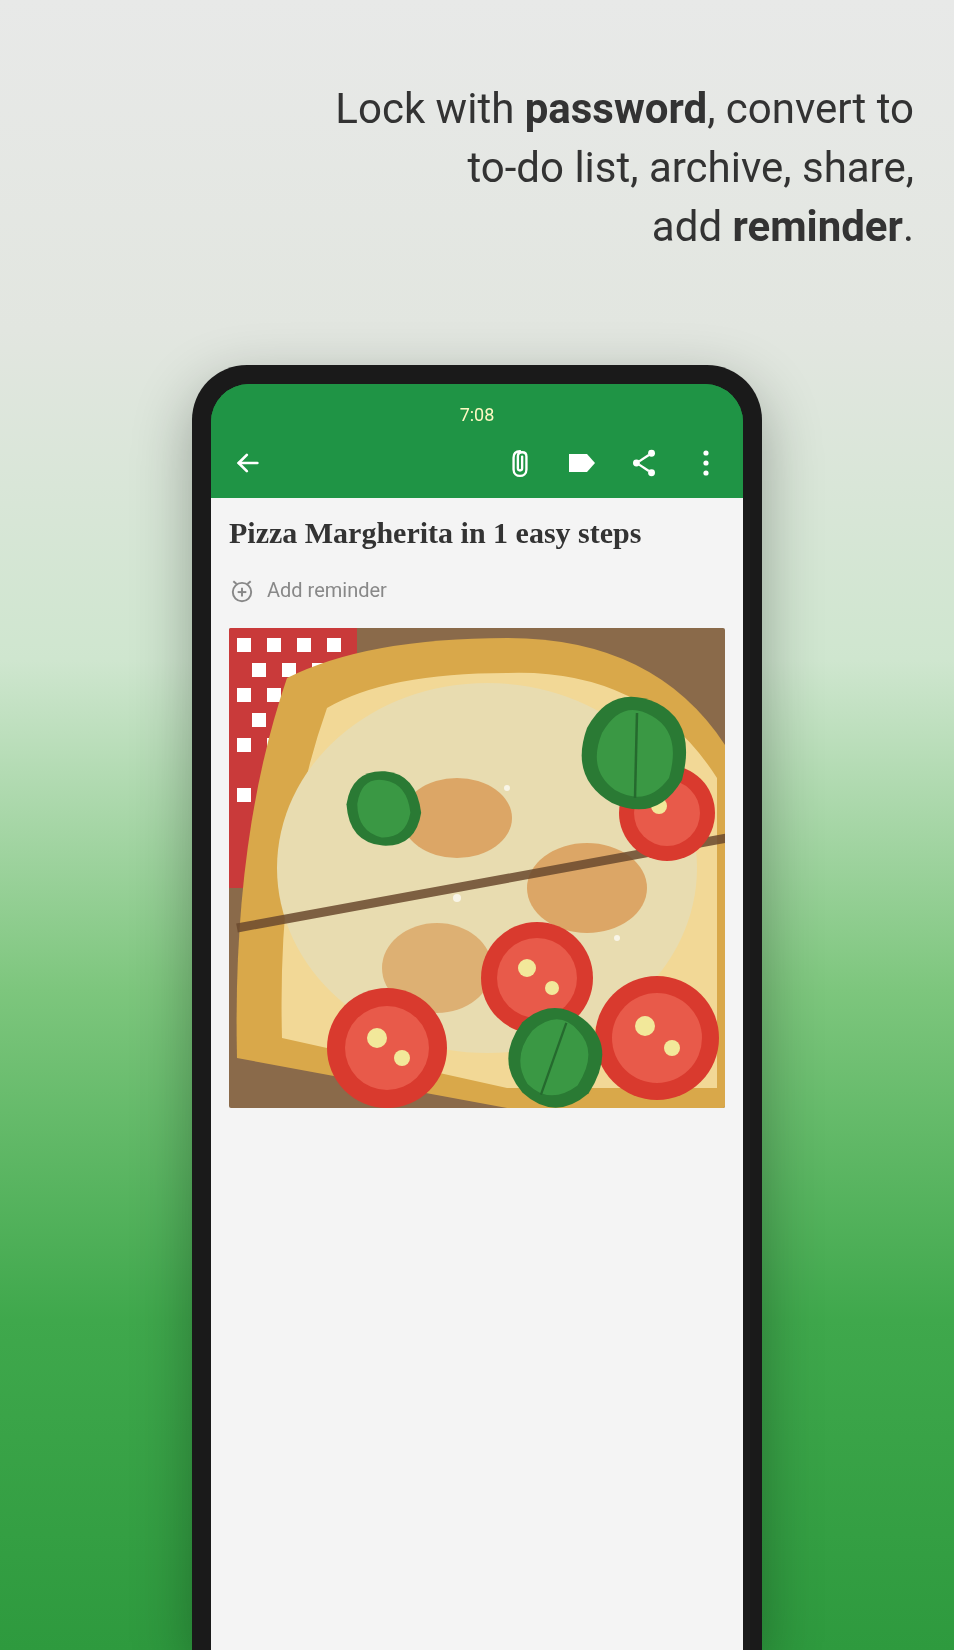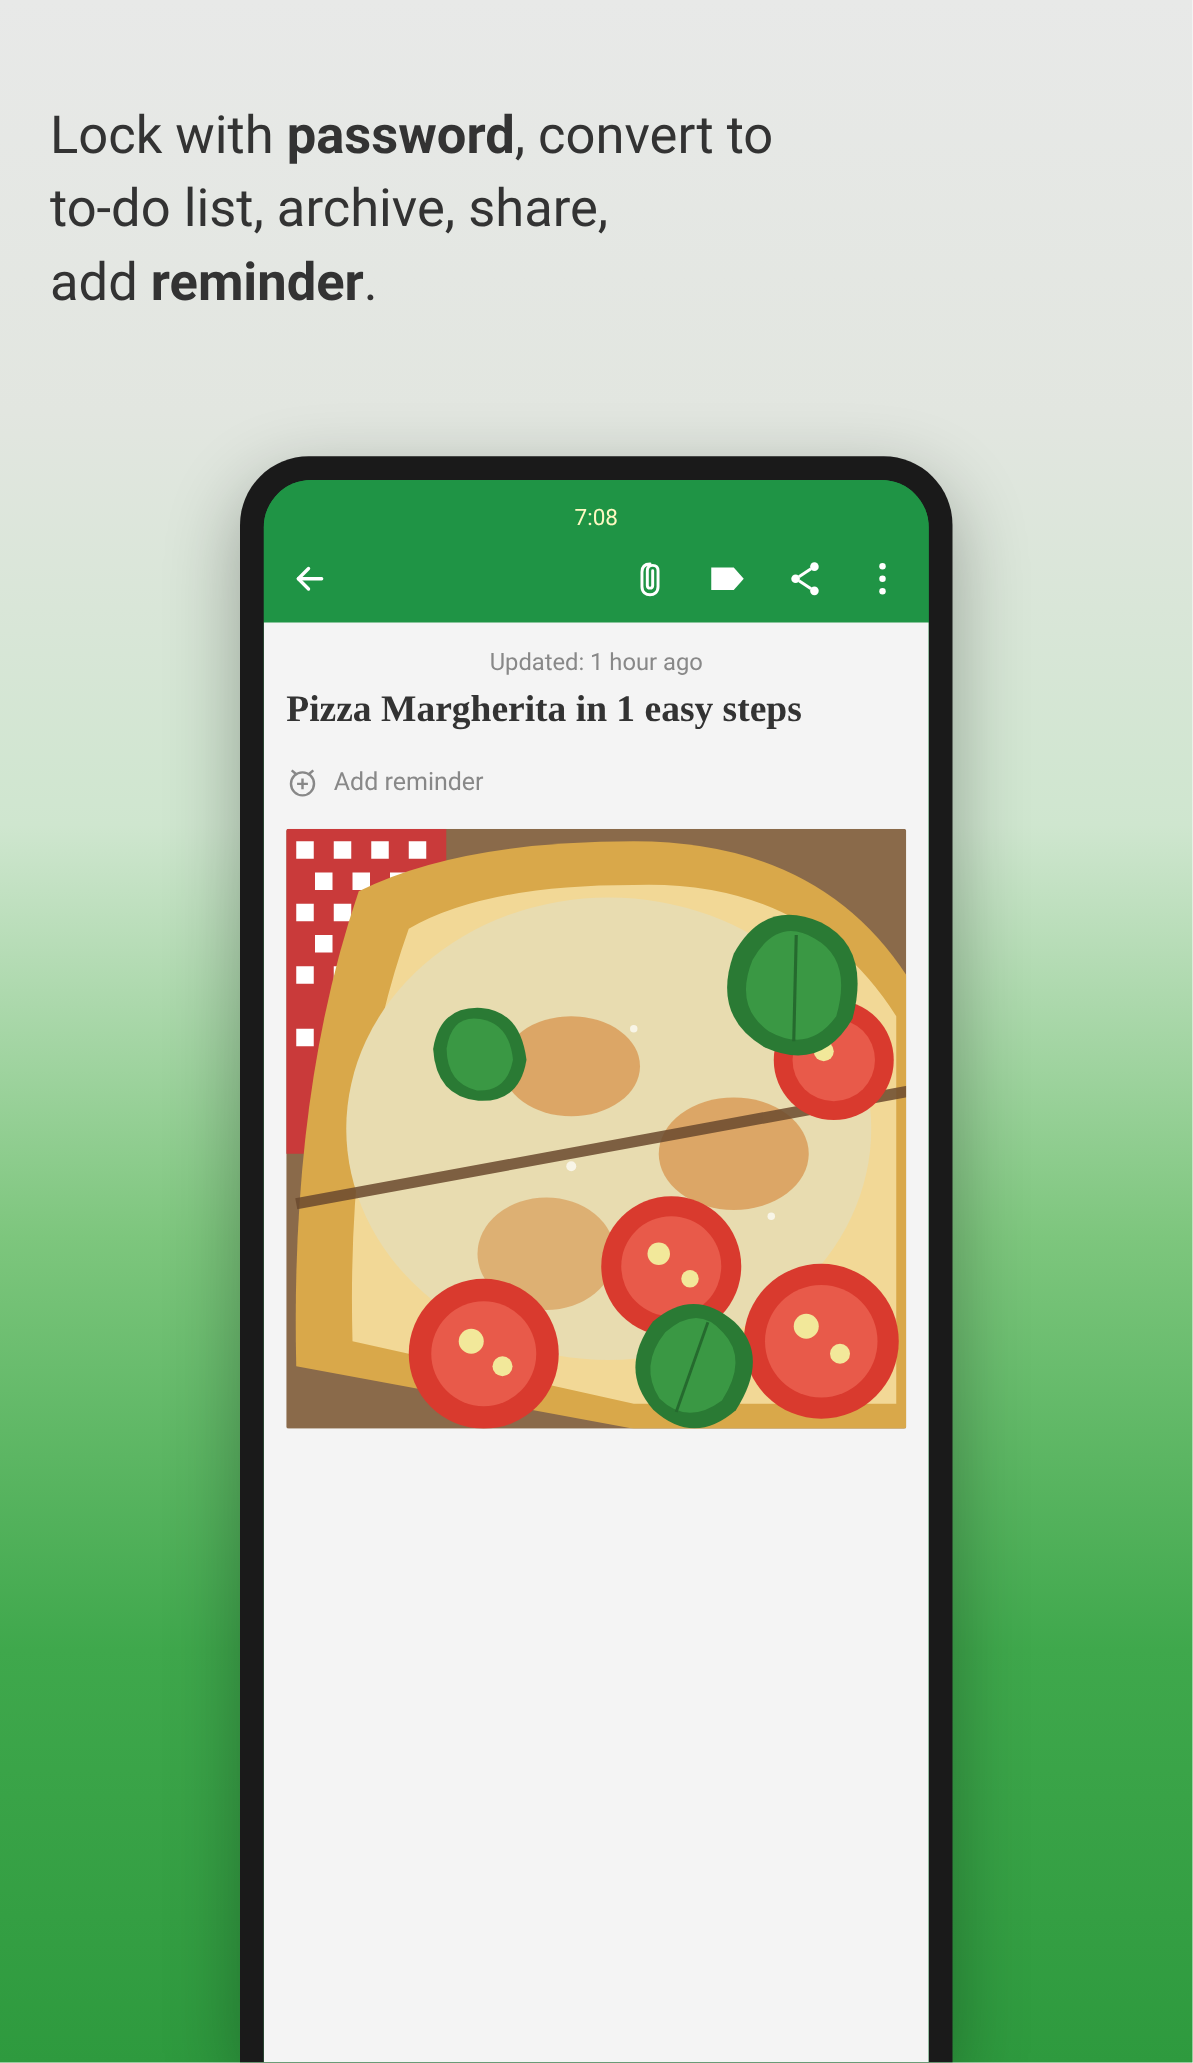--- a/index.html
+++ b/index.html
@@ -1,17 +1,17 @@
 <!DOCTYPE html>
 <html><head>
 <meta charset="utf-8">
 <style>
 *{box-sizing:border-box;margin:0;padding:0;}
 body{font-family:-apple-system,BlinkMacSystemFont,'Segoe UI',Roboto,sans-serif;width:954px;height:1650px;background:linear-gradient(to bottom,#e8e9e8 0%,#e2e6e0 20%,#cfe6cf 40%,#7dc67d 60%,#3fa84c 80%,#2e9a3e 100%);overflow:hidden;position:relative;}
-.promo-text{text-align:left;padding:80px 40px 0;color:#333;font-size:42px;line-height:1.4;}
+.promo-text{text-align:right;padding:80px 40px 0;color:#333;font-size:42px;line-height:1.4;}
 .promo-text b{font-weight:700;}
 .phone{position:absolute;left:50%;transform:translateX(-50%);top:365px;width:570px;height:1285px;background:#1a1a1a;border-radius:55px 55px 0 0;padding:19px 19px 0;box-shadow:0 20px 60px rgba(0,0,0,0.3);}
 .phone-inner{background:#1f9445;border-radius:38px 38px 0 0;overflow:hidden;height:100%;}
 .status-bar{height:44px;background:#1f9445;display:flex;align-items:center;justify-content:flex-end;padding:3px 18px;color:#fef9c3;font-size:18px;font-weight:400;gap:8px;flex-direction:column;}
 .status-bar .sig{font-size:10px;font-weight:700;margin-right:-4px;}
 .toolbar{height:70px;background:#1f9445;display:flex;align-items:center;padding:0 10px;gap:8px;}
 .toolbar .spacer{flex:1;}
 .icon-btn{width:54px;height:54px;display:flex;align-items:center;justify-content:center;color:#fff;cursor:pointer;}
 .content{background:#f4f4f4;padding:14px 18px;height:calc(100% - 114px);}
 .updated{text-align:center;color:#888;font-size:19px;padding:6px 0;}
@@ -75,21 +75,20 @@
       </div>
       <div class="icon-btn">
         <svg width="6" height="26" viewBox="0 0 6 26" fill="#fff">
             <circle cx="3" cy="3" r="2.6"></circle>
             <circle cx="3" cy="13" r="2.6"></circle>
             <circle cx="3" cy="23" r="2.6"></circle>
           </svg>
       </div>
     </div>
     <div class="content">
-      <div class="updated">Updated: 1 hour ago</div>
       <div class="note-title">
         <span>Pizza </span><span class="underline">Margherita</span><span> in 1 easy steps</span>
       </div>
       <div class="reminder-row">
         <svg width="26" height="26" viewBox="0 0 24 24" fill="none" stroke="#888" stroke-width="1.8">
             <circle cx="12" cy="13" r="8.5"></circle>
             <line x1="12" y1="9" x2="12" y2="17"></line>
             <line x1="8" y1="13" x2="16" y2="13"></line>
             <line x1="4" y1="3" x2="7" y2="5.5"></line>
             <line x1="20" y1="3" x2="17" y2="5.5"></line>

